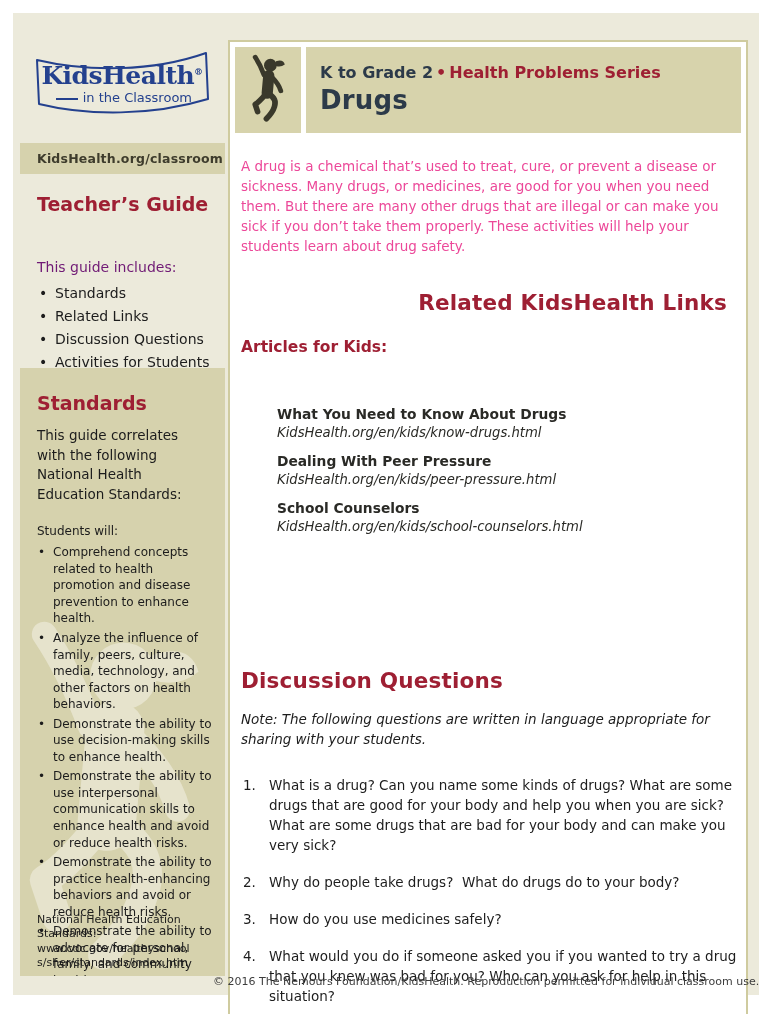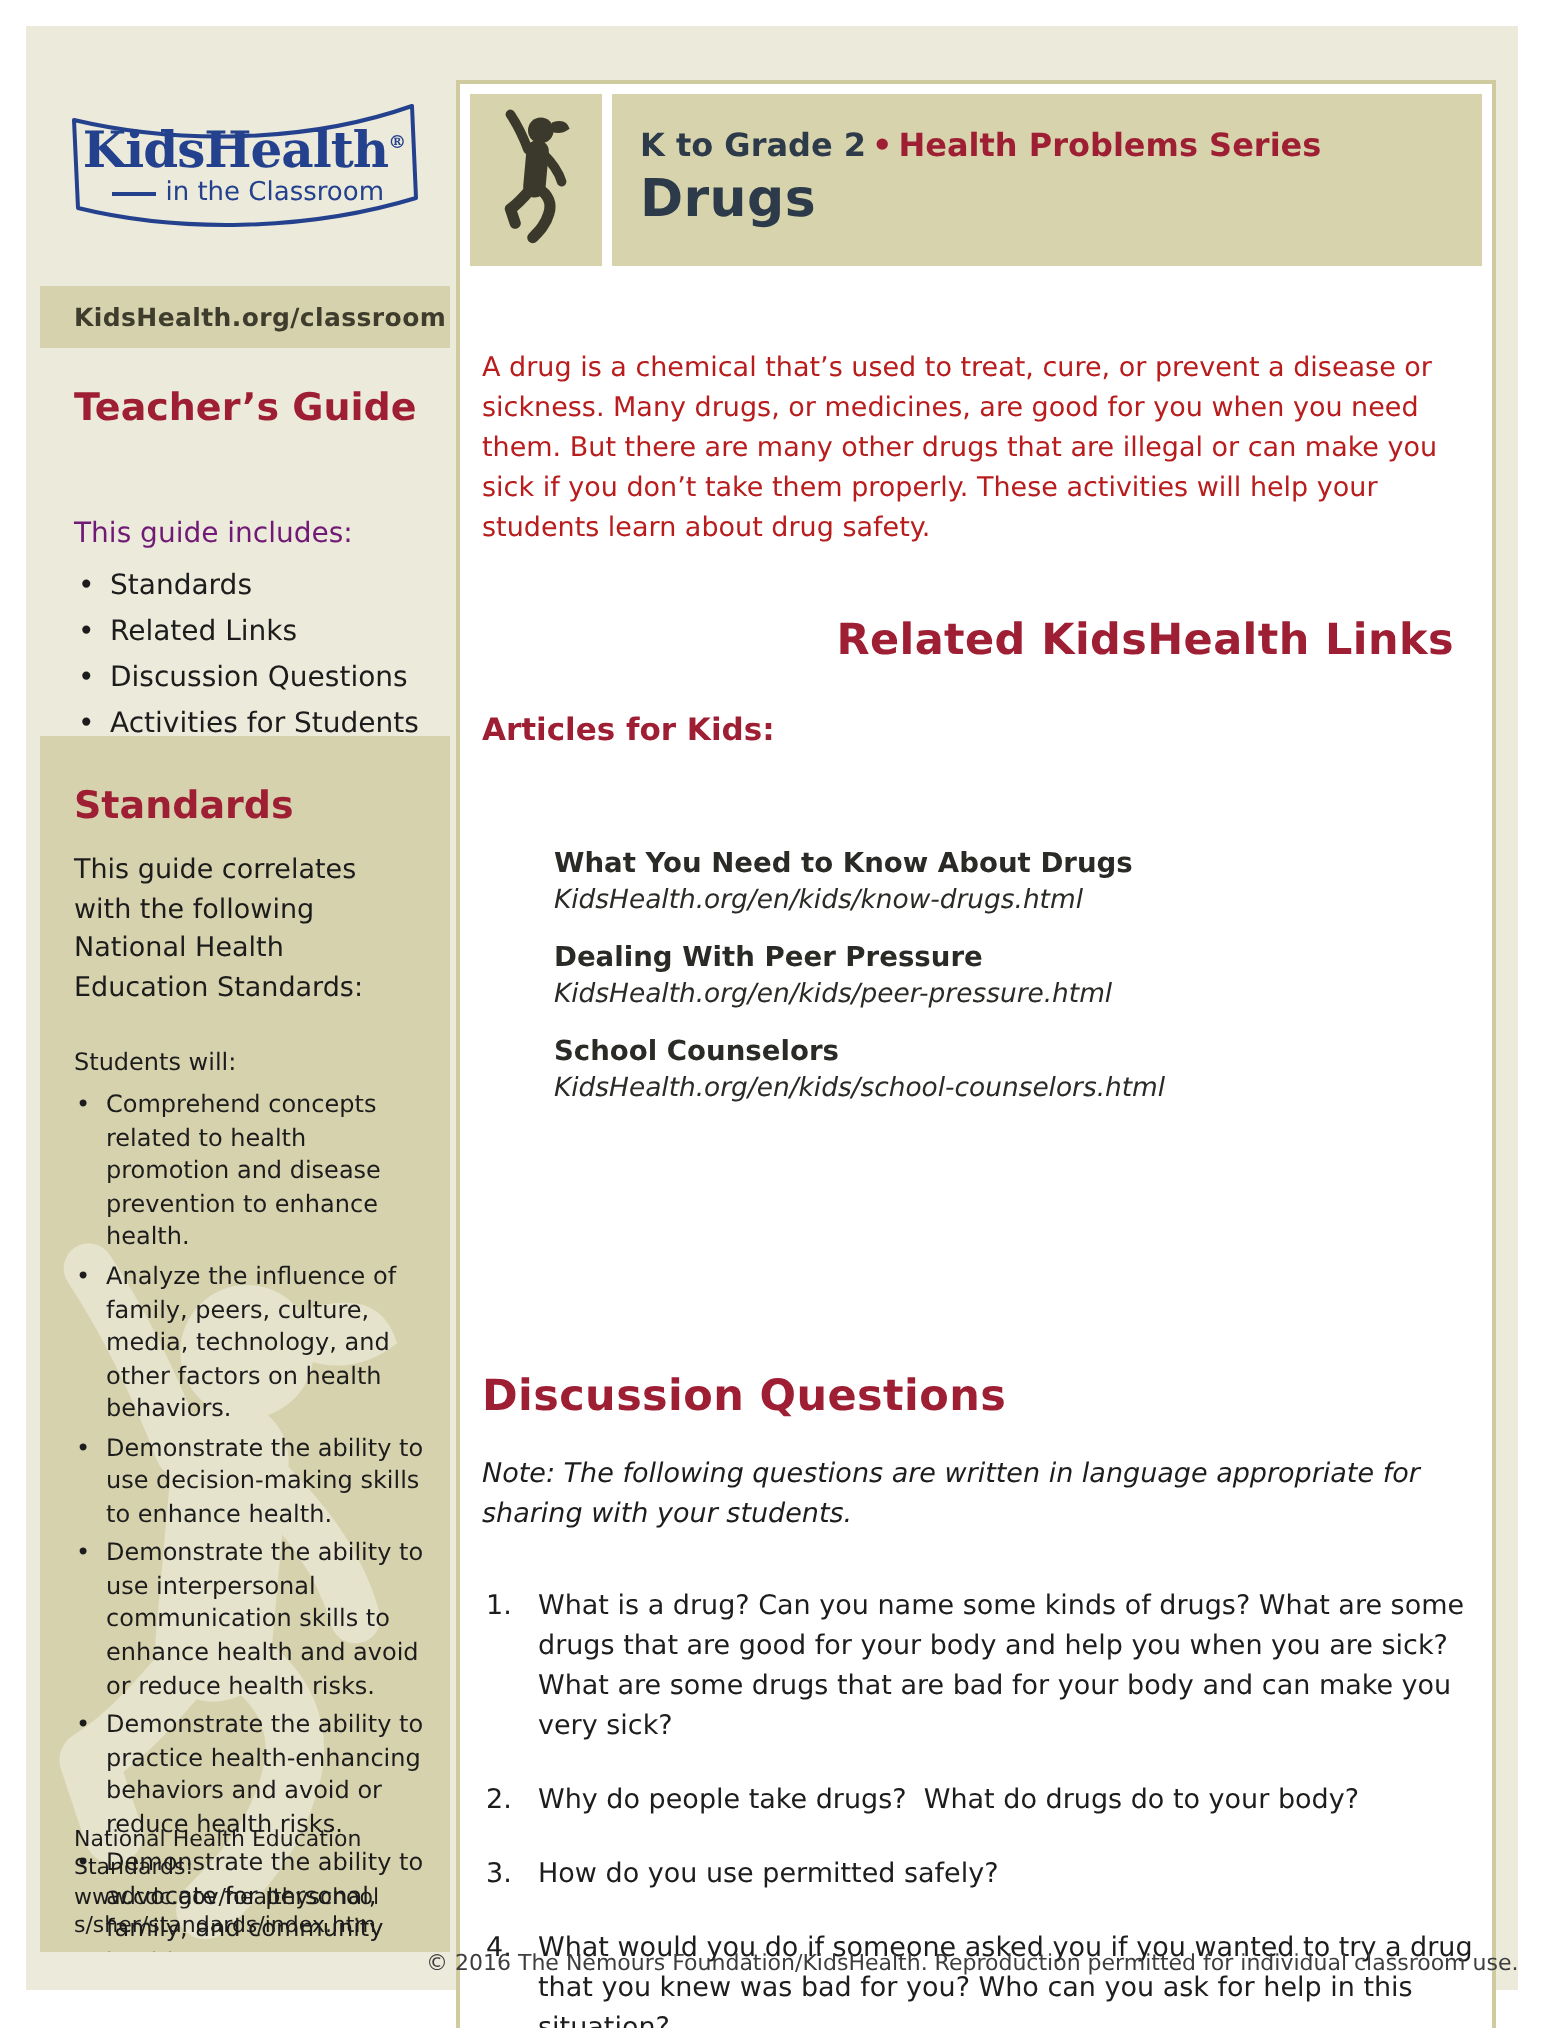--- a/index.html
+++ b/index.html
@@ -47,21 +47,21 @@
   .panel-header { display:flex; gap:5px; height:86px; }
   .figure-box { width:66px; background:#d7d3ac; display:flex; align-items:center; justify-content:center; }
   .title-box { flex:1; background:#d7d3ac; padding:16px 0 0 14px; }
   .title-line { font-size:16px; font-weight:bold; }
   .title-line .grade { color:#2c3a49; }
   .title-line .sep { color:#9e1f33; padding:0 3px; }
   .title-line .series { color:#9e1f33; }
   .title-box h1 { font-size:26px; font-weight:bold; color:#2c3a49; margin-top:3px; letter-spacing:0.2px; }
 
   .content { padding:10px 14px 0 6px; }
-  .intro { font-size:13.5px; color:#b91c1c; line-height:20px; margin-top:31px; width:502px; }
+  .intro { font-size:13.5px; color:#ec4899; line-height:20px; margin-top:13px; width:502px; }
   .red-lg { font-size:21.5px; font-weight:bold; color:#9e1f33; letter-spacing:0.2px; }
   .rel-title { margin-top:34px;text-align:right; }
   .red-sm { font-size:15.5px; font-weight:bold; color:#9e1f33; margin-top:23px; }
   .links { margin:49px 0 0 36px; }
   .link-item { margin-bottom:10px; }
   .link-title { font-size:13.8px; font-weight:bold; color:#2a2a26; line-height:19px; }
   .link-url { font-size:13.2px; font-style:italic; color:#2a2a26; line-height:18px; }
   .disc-title { margin-top:132px; }
   .note { font-size:13.5px; font-style:italic; color:#1d1d1d; line-height:20px; margin-top:16px; width:498px; }
   ol.questions { margin-top:26px; list-style:none; counter-reset:q; }
@@ -175,21 +175,21 @@
           <div class="link-url">KidsHealth.org/en/kids/school-counselors.html</div>
         </div>
       </div>
 
       <h2 class="red-lg disc-title">Discussion Questions</h2>
       <p class="note">Note: The following questions are written in language appropriate for sharing with your students.</p>
 
       <ol class="questions">
         <li>What is a drug? Can you name some kinds of drugs? What are some drugs that are good for your body and help you when you are sick?  What are some drugs that are bad for your body and can make you very sick?</li>
         <li>Why do people take drugs?  What do drugs do to your body?</li>
-        <li>How do you use permitted safely?</li>
+        <li>How do you use medicines safely?</li>
         <li>What would you do if someone asked you if you wanted to try a drug that you knew was bad for you? Who can you ask for help in this situation?</li>
       </ol>
     </div>
 
   </main>
 
   <div class="footer">© 2016 The Nemours Foundation/KidsHealth. Reproduction permitted for individual classroom use.</div>
 
 </div>
 

